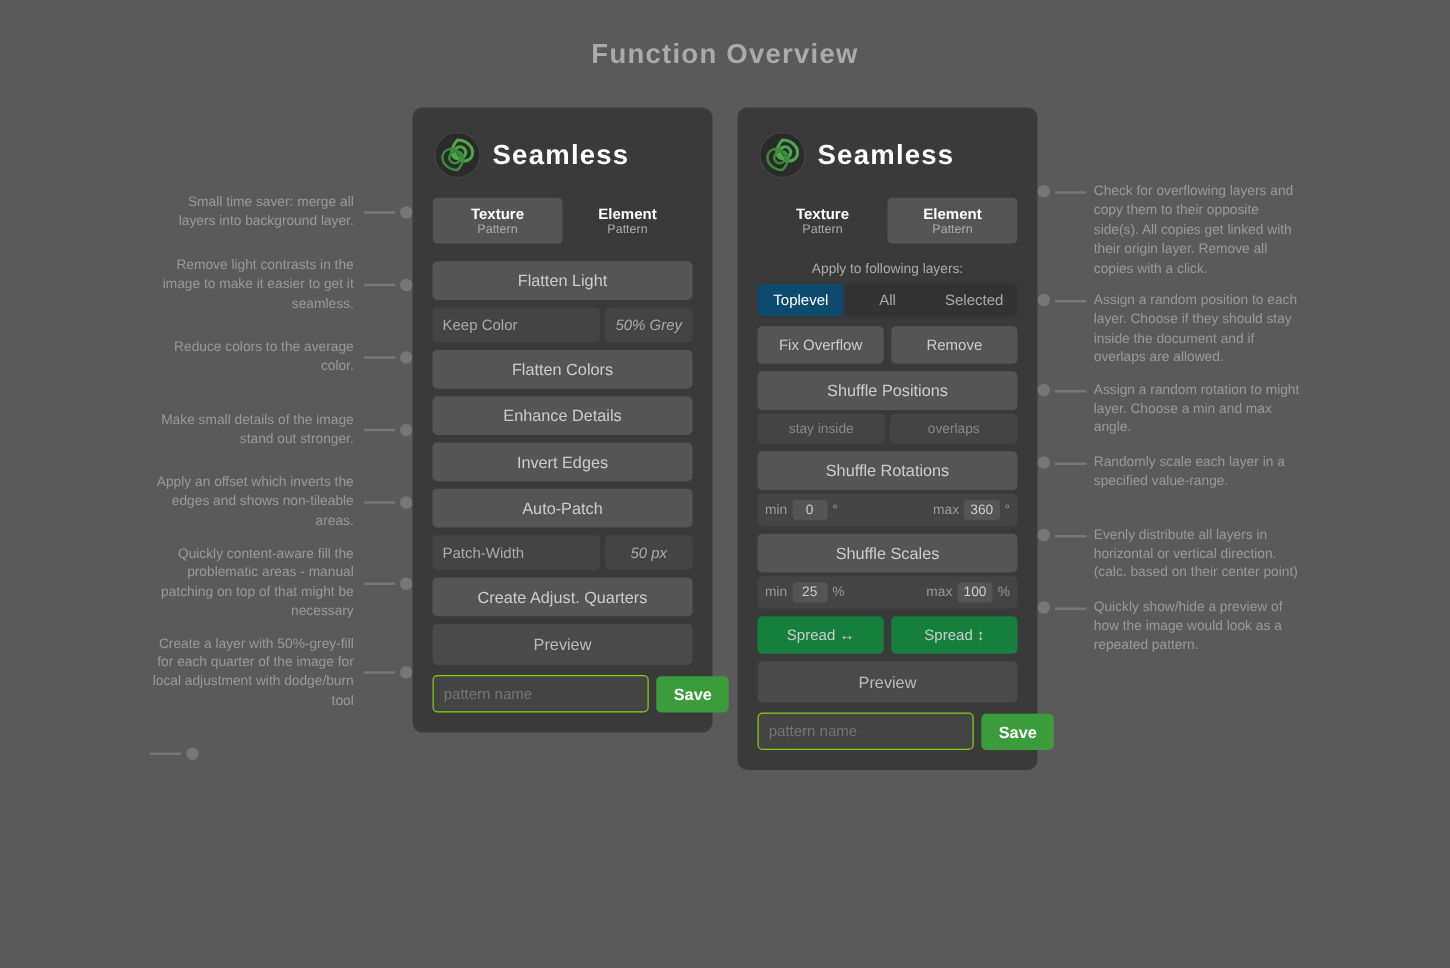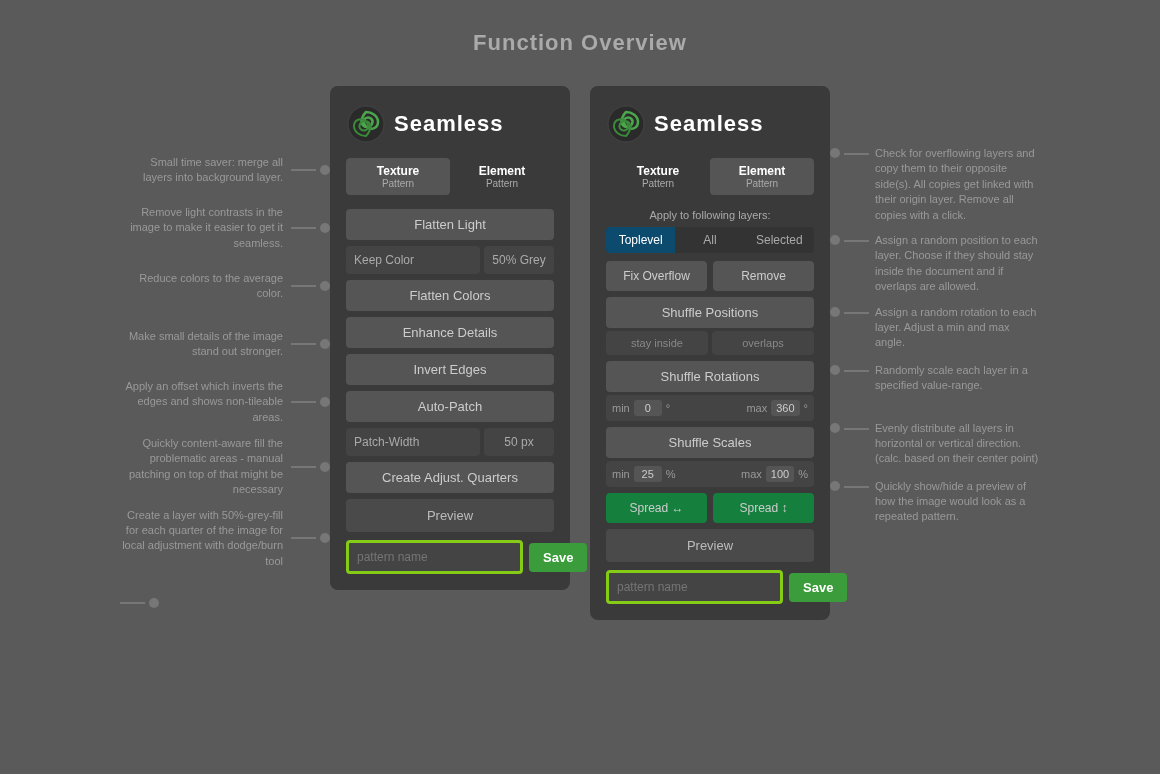--- a/index.html
+++ b/index.html
@@ -139,20 +139,21 @@
       padding: 7px 8px;
     }
     .panel-row-value {
       color: #aaa;
       font-size: 12px;
       background: #444;
       border-radius: 4px;
       padding: 7px 8px;
       min-width: 70px;
       text-align: center;
+      font-style: italic;
     }
     .panel-preview {
       display: block;
       width: 100%;
       background: #4a4a4a;
       color: #bbb;
       border: none;
       border-radius: 4px;
       padding: 9px 0;
       font-size: 13px;
@@ -162,21 +163,21 @@
       margin-top: 4px;
     }
     .panel-save-row {
       display: flex;
       gap: 6px;
       align-items: center;
     }
     .panel-save-input {
       flex: 1;
       background: #444;
-      border: 3px solid #84cc16;
+      border: 1px solid #84cc16;
       border-radius: 4px;
       color: #888;
       font-size: 12px;
       padding: 7px 8px;
     }
     .panel-save-btn {
       background: #3a9c3a;
       color: #fff;
       border: none;
       border-radius: 4px;
@@ -523,21 +524,21 @@
       <span class="right-annotation-text">Check for overflowing layers and copy them to their opposite side(s). All copies get linked with their origin layer. Remove all copies with a click.</span>
     </div>
     <div class="right-annotation-row">
       <span class="right-annotation-dot"></span>
       <span class="right-annotation-line"></span>
       <span class="right-annotation-text">Assign a random position to each layer. Choose if they should stay inside the document and if overlaps are allowed.</span>
     </div>
     <div class="right-annotation-row">
       <span class="right-annotation-dot"></span>
       <span class="right-annotation-line"></span>
-      <span class="right-annotation-text">Assign a random rotation to each layer. Adjust a min and max angle.</span>
+      <span class="right-annotation-text">Assign a random rotation to might layer. Choose a min and max angle.</span>
     </div>
     <div class="right-annotation-row">
       <span class="right-annotation-dot"></span>
       <span class="right-annotation-line"></span>
       <span class="right-annotation-text">Randomly scale each layer in a specified value-range.</span>
     </div>
     <div class="right-annotation-row">
       <span class="right-annotation-dot"></span>
       <span class="right-annotation-line"></span>
       <span class="right-annotation-text">Evenly distribute all layers in horizontal or vertical direction.

